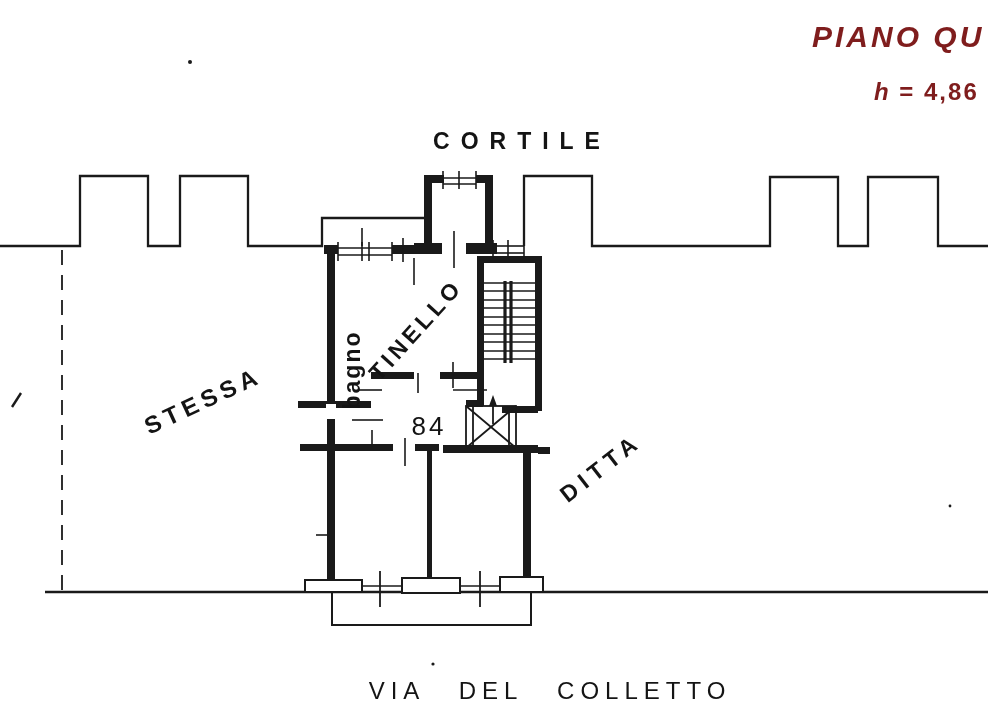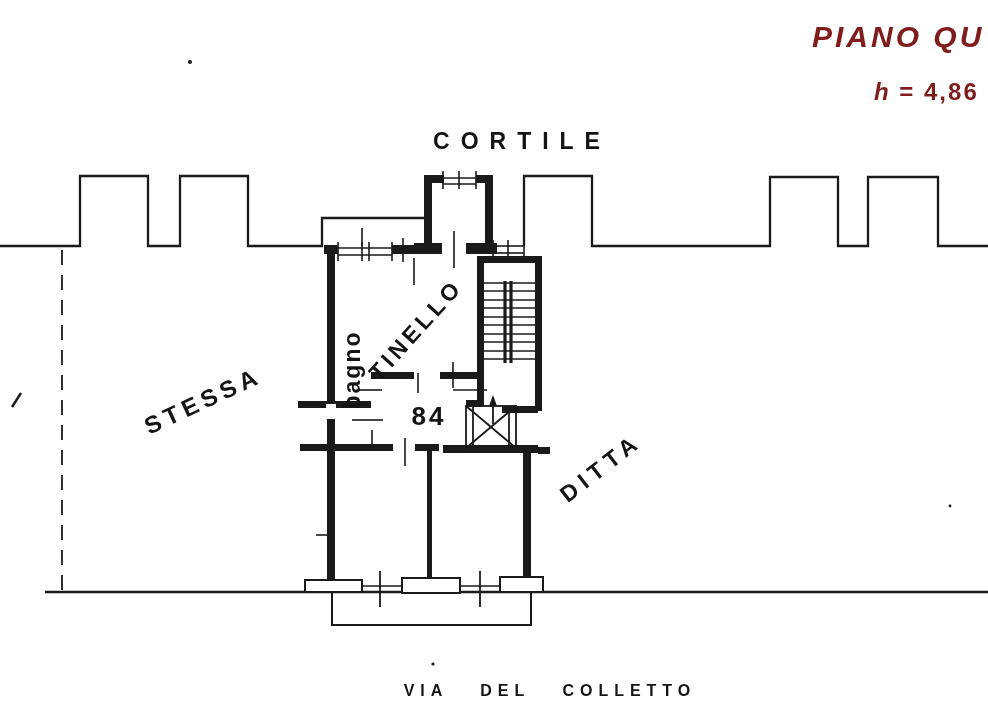--- a/index.html
+++ b/index.html
@@ -11,26 +11,26 @@
   .lbl{
     position:absolute;white-space:nowrap;color:#141414;
     transform:translate(-50%,-50%) rotate(var(--r,0deg));
     transform-origin:center center;line-height:1;
   }
   .free{position:absolute;white-space:nowrap;color:#7f1d1d;line-height:1;}
   .title{font-size:30px;font-style:italic;font-weight:700;letter-spacing:3px;}
   .hnote{font-size:24px;font-weight:700;letter-spacing:2px;}
   .hnote::first-letter{font-style:italic;}
   .cortile{font-size:23px;font-weight:700;letter-spacing:11px;}
-  .via{font-size:16px;font-weight:700;letter-spacing:6px;word-spacing:22px;}
+  .via{font-size:24px;font-weight:400;letter-spacing:6px;word-spacing:22px;}
   .bagno{font-size:23px;font-weight:700;letter-spacing:2px;}
   .tinello{font-size:23px;font-weight:700;letter-spacing:4px;}
   .stessa{font-size:24px;font-weight:700;letter-spacing:5px;}
   .ditta{font-size:23px;font-weight:700;letter-spacing:6px;}
-  .num84{font-size:26px;font-weight:700;letter-spacing:3px;}
+  .num84{font-size:26px;font-weight:400;letter-spacing:3px;margin-top:10px;}
 </style>
 </head>
 <body>
 
 <div id="stage">
 
   <svg id="plan-svg" width="988" height="720" viewBox="0 0 988 720">
 
     <g stroke="#1a1a1a" stroke-width="2.3" fill="none">
       <path d="M0,246 H80 V176 H148 V246 H180 V176 H248 V246 H322 V218 H424"></path>

